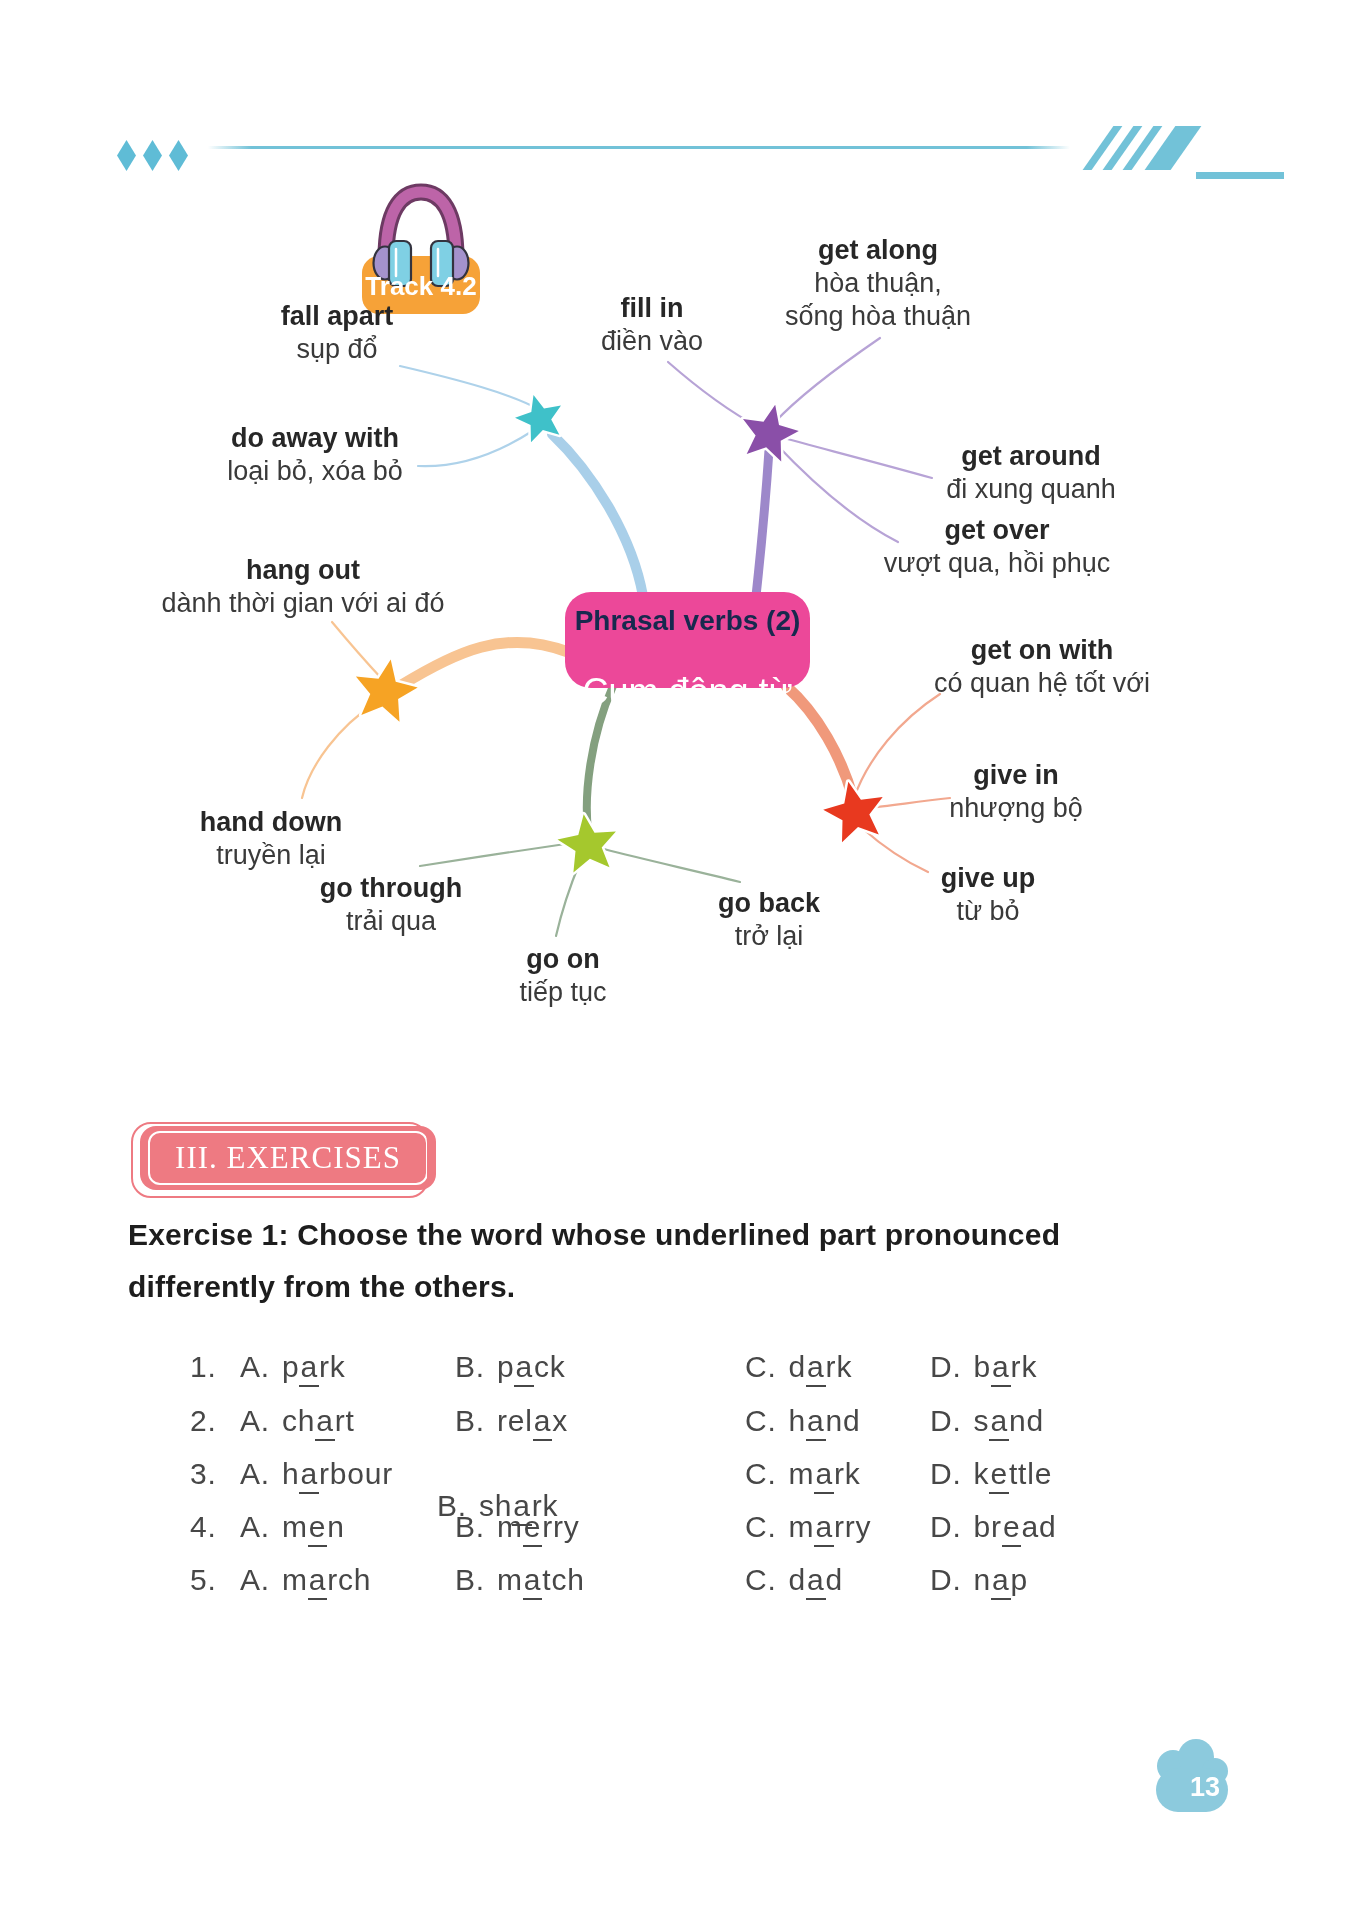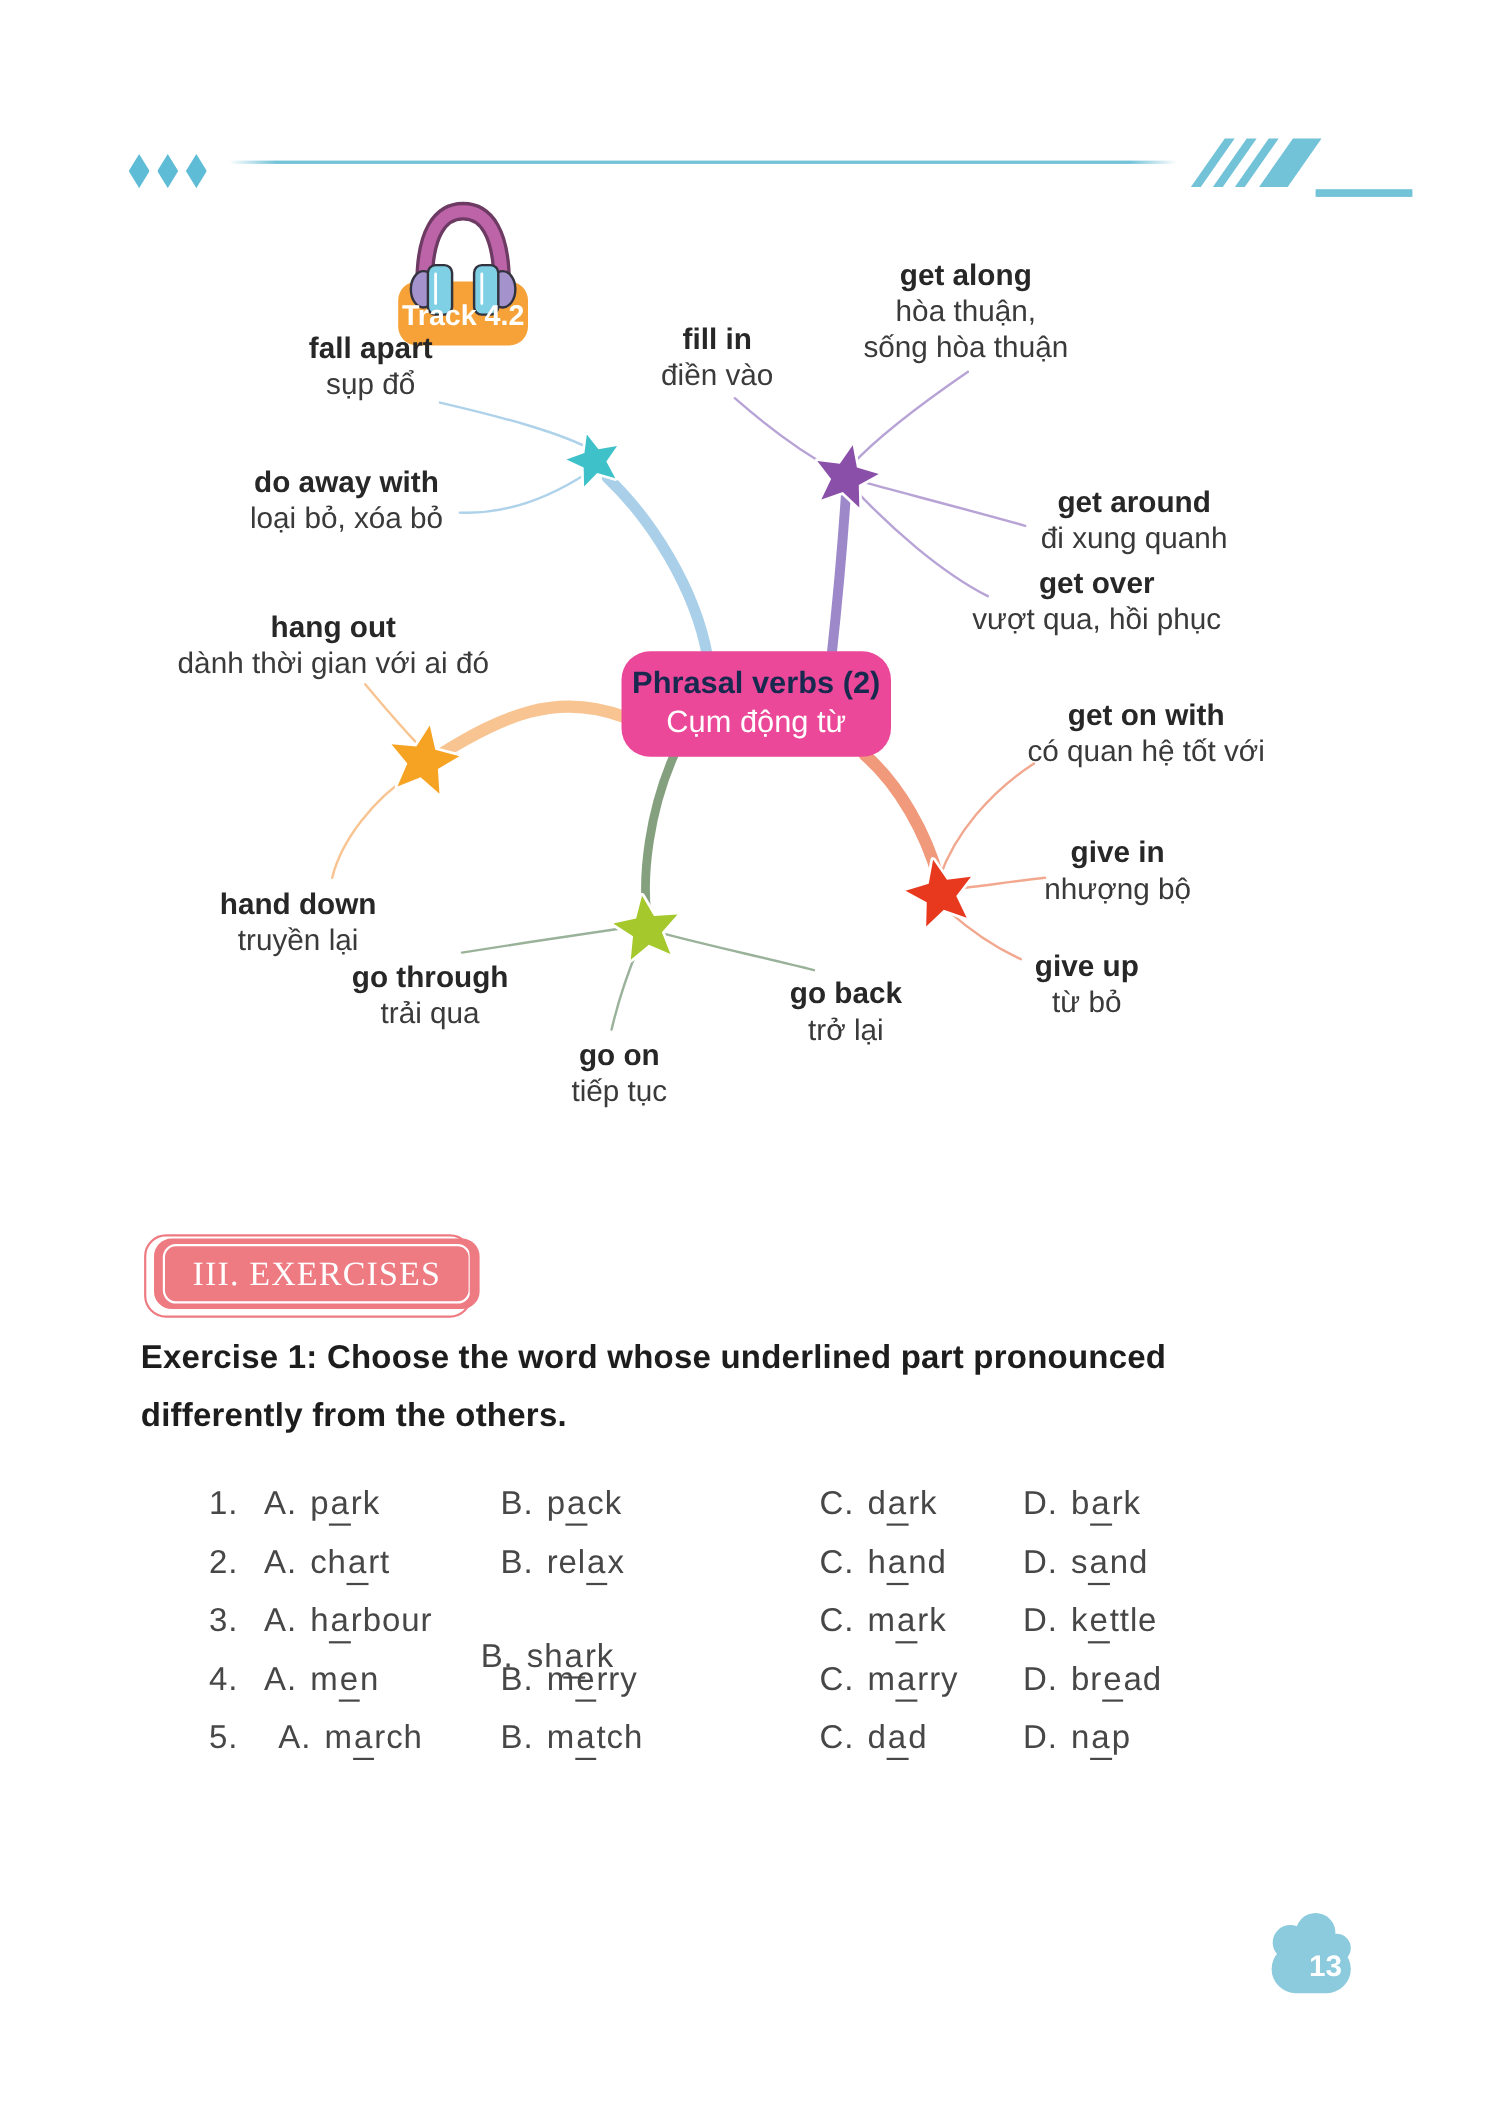--- a/index.html
+++ b/index.html
@@ -14,21 +14,21 @@
   .deco-bar{position:absolute;left:1196px;top:172px;width:88px;height:7px;background:#72c2d8;}
   
   .mm-svg{position:absolute;left:0;top:0;z-index:1;}
   
   .track-text{position:absolute;left:362px;top:256px;width:118px;height:58px;z-index:3;
     line-height:60px;text-align:center;color:#fff;font-size:26px;font-weight:600;}
   
   .center-node{position:absolute;left:565px;top:592px;width:245px;height:96px;z-index:3;
     background:#ec4899;border-radius:26px;text-align:center;}
   .node-title{margin-top:11px;font-size:28px;font-weight:700;color:#17294e;line-height:36px;}
-  .node-sub{font-size:28px;font-weight:500;color:#ffffff;line-height:34px;}
+  .node-sub{font-size:36px;font-weight:500;color:#ffffff;line-height:34px;margin-top:36px;}
   
   .mm-label{position:absolute;transform:translateX(-50%);text-align:center;z-index:2;
     white-space:nowrap;line-height:33px;font-size:27px;color:#3a3a3a;}
   .mm-term{font-weight:700;color:#272727;}
   
   .ex-box{position:absolute;left:140px;top:1126px;width:296px;height:64px;z-index:2;
     background:#ee7a82;border-radius:16px;}
   .ex-box::before{content:"";position:absolute;inset:5px 8px;border:2px solid #fff;border-radius:12px;}
   .ex-box::after{content:"";position:absolute;left:-9px;top:-4px;right:7px;bottom:-8px;
     border:2px solid #ee7a82;border-radius:20px;}
@@ -215,21 +215,21 @@
       </div>
       <div class="ex-row" style="top: 1510px;">
         <span class="ex-num" style="left: 190px;">4.</span>
         <span class="ex-opt" style="left: 240px;"><span class="ex-letter">A.</span><span>m</span><span class="ex-u">e</span><span>n</span></span>
         <span class="ex-opt" style="left: 455px;"><span class="ex-letter">B.</span><span>m</span><span class="ex-u">e</span><span>rry</span></span>
         <span class="ex-opt" style="left: 745px;"><span class="ex-letter">C.</span><span>m</span><span class="ex-u">a</span><span>rry</span></span>
         <span class="ex-opt" style="left: 930px;"><span class="ex-letter">D.</span><span>br</span><span class="ex-u">e</span><span>ad</span></span>
       </div>
       <div class="ex-row" style="top: 1563px;">
         <span class="ex-num" style="left: 190px;">5.</span>
-        <span class="ex-opt" style="left: 240px; margin-left: 13px;"><span class="ex-letter">A.</span><span>m</span><span class="ex-u">a</span><span>rch</span></span>
+        <span class="ex-opt" style="left: 240px;"><span class="ex-letter">A.</span><span>m</span><span class="ex-u">a</span><span>rch</span></span>
         <span class="ex-opt" style="left: 455px;"><span class="ex-letter">B.</span><span>m</span><span class="ex-u">a</span><span>tch</span></span>
         <span class="ex-opt" style="left: 745px;"><span class="ex-letter">C.</span><span>d</span><span class="ex-u">a</span><span>d</span></span>
         <span class="ex-opt" style="left: 930px;"><span class="ex-letter">D.</span><span>n</span><span class="ex-u">a</span><span>p</span></span>
       </div>
     </div>
 
   <div class="cloud-num">13</div>
 
 </div>
 

